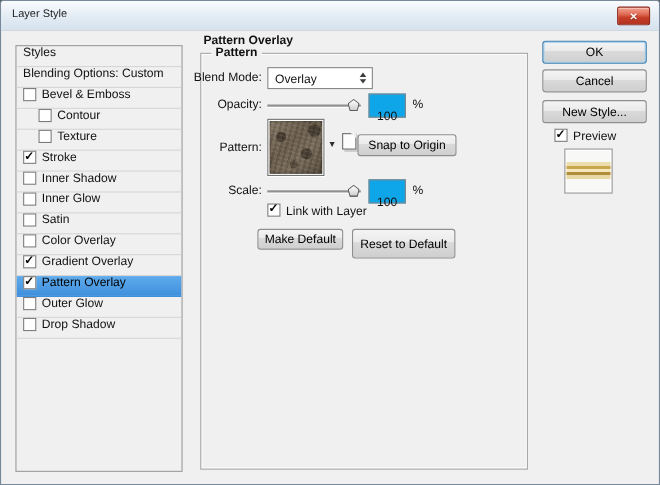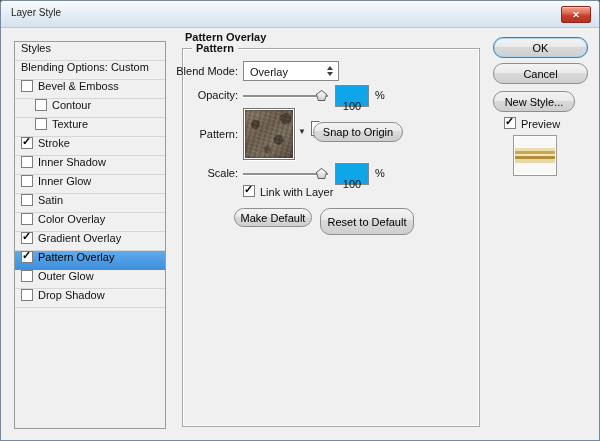--- a/index.html
+++ b/index.html
@@ -109,21 +109,21 @@
     box-shadow:2px 2px 0 #c9c9c9;
   }
   .new-preset::after{
     content:""; position:absolute; right:-1px; top:-1px;
     border-left:5px solid transparent; border-top:5px solid #f0f0f0;
   }
   
   .win7btn{
     position:absolute; display:flex; align-items:center; justify-content:center;
     background:linear-gradient(#f4f4f4,#eaeaea 45%,#dadada 46%,#cfcfcf);
-    border:1px solid #8e8e8e; border-radius:10px; font-size:11px; color:#000;
+    border:1px solid #8e8e8e; border-radius:3px; font-size:11px; color:#000;
     cursor:default;
   }
   .win7btn.default{ border-color:#3c7fb1; box-shadow:inset 0 0 0 1px #a9d3f1; }
   
   .cbx{
     position:absolute; width:12px; height:12px; background:#fff;
     border:1px solid #7d7d7d; cursor:default;
   }
   .cbx.checked::after{
     content:"✓"; position:absolute; left:0px; top:-3px;
@@ -231,36 +231,36 @@
   </div>
   <div class="valbox" style="left:334px;top:84px;">100</div>
   <div class="unit" style="left:374px;top:88px;">%</div>
 
   <div class="flabel" style="top:127px;">Pattern:</div>
   <div class="pat-thumb">
     <div class="pat-img"></div>
   </div>
   <div class="pat-arrow">▼</div>
   <div class="new-preset"></div>
-  <div class="win7btn" style="left:312px;top:121px;width:90px;height:20px;">Snap to Origin</div>
+  <div class="win7btn" style="left:324px;top:121px;width:90px;height:20px;">Snap to Origin</div>
 
   <div class="flabel" style="top:166px;">Scale:</div>
   <div class="slider" style="left:242px;top:166px;">
     <div class="track"></div>
     <div class="thumb" style="left:73px;"></div>
   </div>
   <div class="valbox" style="left:334px;top:162px;">100</div>
   <div class="unit" style="left:374px;top:166px;">%</div>
 
   <div class="cbx checked" style="left:242px;top:184px;"></div>
   <div class="cbx-label" style="left:259px;top:185px;">Link with Layer</div>
 
   <div class="win7btn" style="left:233px;top:207px;width:78px;height:19px;">Make Default</div>
   <div class="win7btn" style="left:319px;top:207px;width:94px;height:27px;">Reset to Default</div>
 
   <div class="win7btn default" style="left:492px;top:36px;width:95px;height:21px;">OK</div>
   <div class="win7btn" style="left:492px;top:62px;width:95px;height:21px;">Cancel</div>
-  <div class="win7btn" style="left:492px;top:90px;width:82px;height:21px;">New Style...</div>
+  <div class="win7btn" style="left:492px;top:90px;width:95px;height:21px;">New Style...</div>
   <div class="cbx checked" style="left:503px;top:116px;"></div>
   <div class="cbx-label" style="left:520px;top:117px;">Preview</div>
   <div class="preview-swatch"></div>
 
 </div>
 
 </body></html>

